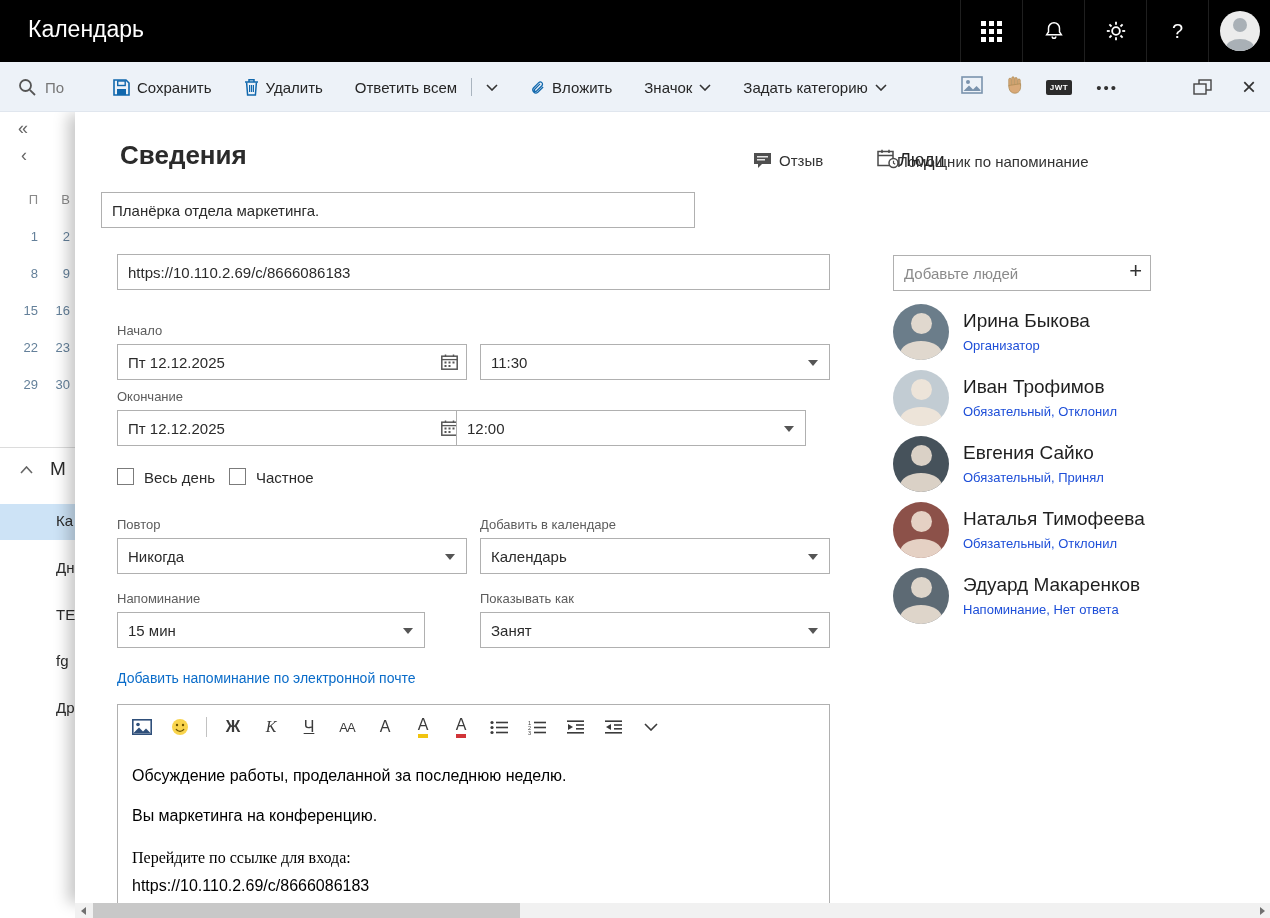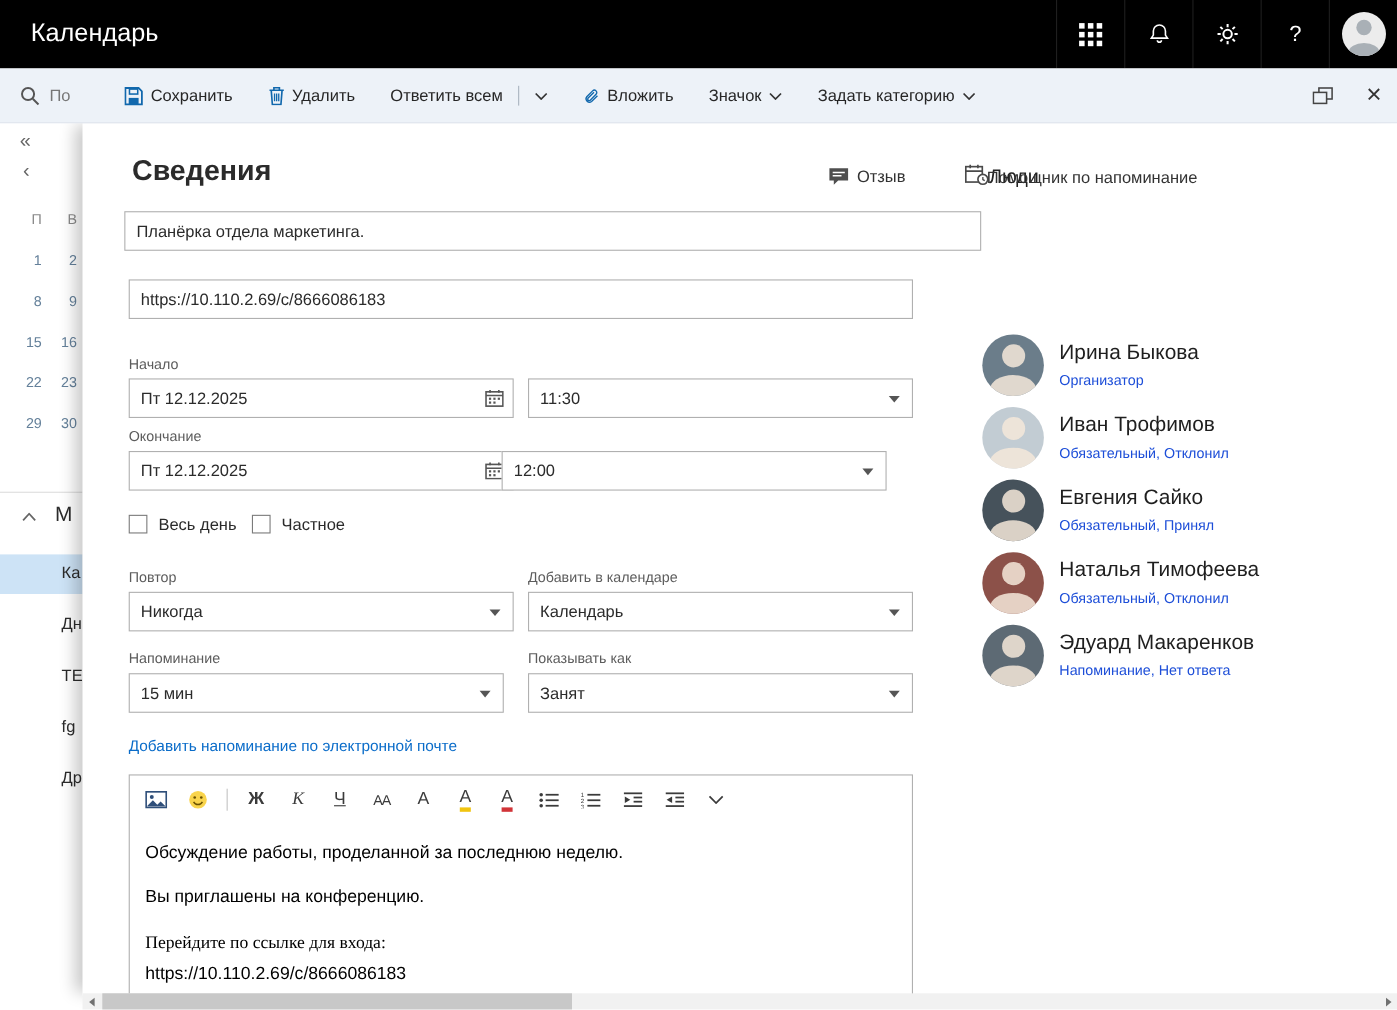--- a/index.html
+++ b/index.html
@@ -192,20 +192,42 @@
           </svg>
       </div>
       <div class="cmd-item">
         <span>Задать категорию</span>
         <svg width="12" height="7" viewBox="0 0 12 7" fill="none" stroke="#333" stroke-width="1.6">
             <polyline points="1,1 6,6 11,1"></polyline>
           </svg>
       </div>
     </div>
 
+    <div class="cmd-right">
+      <div style="cursor:pointer">
+        <svg width="22" height="18" viewBox="0 0 22 18">
+            <rect x="1" y="1" width="20" height="16" fill="none" stroke="#7a93ad" stroke-width="1.6"></rect>
+            <circle cx="7" cy="6" r="2" fill="#7a93ad"></circle>
+            <path d="M2.5 15l5.5-5.5 4 4 3.5-3.5 4 4v1z" fill="#7a93ad"></path>
+          </svg>
+      </div>
+      <div style="cursor:pointer">
+        <svg width="15" height="18" viewBox="0 0 15 18">
+            <g fill="#d9a978" stroke="#b08d57" stroke-width="0.8">
+              <rect x="1.8" y="2.2" width="2.4" height="8.5" rx="1.2"></rect>
+              <rect x="4.8" y="0.8" width="2.4" height="9.5" rx="1.2"></rect>
+              <rect x="7.8" y="1.6" width="2.4" height="9" rx="1.2"></rect>
+              <rect x="10.8" y="3" width="2.4" height="8" rx="1.2"></rect>
+              <path d="M1.8 9.5c0 4.8 2.2 7.7 6 7.7s5.8-2.9 5.8-6.7v-2.8z"></path>
+            </g>
+          </svg>
+      </div>
+      <div class="jwt-badge">JWT</div>
+      <div class="more-dots">•••</div>
+    </div>
 
     <div class="winctl" style="right:58px;">
       <svg width="19" height="17" viewBox="0 0 19 17">
           <rect x="6" y="1" width="12" height="10" fill="#edf2f8" stroke="#444" stroke-width="1.4"></rect>
           <rect x="1" y="5" width="12" height="10" fill="#edf2f8" stroke="#444" stroke-width="1.4"></rect>
         </svg>
     </div>
     <div class="winctl" style="right:14px;">
       <span class="close-glyph">×</span>
     </div>
@@ -261,21 +283,21 @@
         <rect x="1" y="2.5" width="15" height="14" fill="none" stroke="#4a4a4a" stroke-width="1.5"></rect>
         <line x1="1" y1="6.5" x2="16" y2="6.5" stroke="#4a4a4a" stroke-width="1.5"></line>
         <line x1="5" y1="0.8" x2="5" y2="4" stroke="#4a4a4a" stroke-width="1.5"></line>
         <line x1="12" y1="0.8" x2="12" y2="4" stroke="#4a4a4a" stroke-width="1.5"></line>
         <circle cx="16.5" cy="14" r="4.5" fill="#fff" stroke="#4a4a4a" stroke-width="1.5"></circle>
         <path d="M16.5 11.8v2.4l1.7 1" stroke="#4a4a4a" stroke-width="1.2" fill="none"></path>
       </svg>
     <div class="overlap-people" style="left:824px; top:38px;">Люди</div>
     <div class="overlap-assist" style="left:822px; top:41px;">Помощник по напоминание</div>
 
-    <input class="tf" style="left: 38px; top: 80px; width: 779px;" value="Планёрка отдела маркетинга.">
+    <input class="tf" style="left: 26px; top: 80px; width: 594px;" value="Планёрка отдела маркетинга.">
     <input class="tf" style="left: 42px; top: 142px; width: 713px;" value="https://10.110.2.69/c/8666086183">
 
     <span class="flabel" style="left:42px; top:211px;">Начало</span>
     <div class="date-wrap" style="left:42px; top:232px; width:350px;">
       <input class="tf" style="position: relative; left: 0px; top: 0px;" value="Пт 12.12.2025">
       <span class="date-ic">
         <svg width="17" height="16" viewBox="0 0 17 16">
             <rect x="0.8" y="2.2" width="15.4" height="13" fill="none" stroke="#555" stroke-width="1.5"></rect>
             <line x1="0.8" y1="5.6" x2="16.2" y2="5.6" stroke="#555" stroke-width="1.3"></line>
             <line x1="4.5" y1="0.5" x2="4.5" y2="3" stroke="#555" stroke-width="1.5"></line>
@@ -325,21 +347,21 @@
       <span>Никогда</span>
       <span class="caret"></span>
     </div>
     <span class="flabel" style="left:405px; top:405px;">Добавить в календаре</span>
     <div class="tf combo" style="left:405px; top:426px; width:350px;">
       <span>Календарь</span>
       <span class="caret"></span>
     </div>
 
     <span class="flabel" style="left:42px; top:479px;">Напоминание</span>
-    <div class="tf combo" style="left:42px; top:500px; width:341px;">
+    <div class="tf combo" style="left:42px; top:500px; width:308px;">
       <span>15 мин</span>
       <span class="caret"></span>
     </div>
     <span class="flabel" style="left:405px; top:479px;">Показывать как</span>
     <div class="tf combo" style="left:405px; top:500px; width:350px;">
       <span>Занят</span>
       <span class="caret"></span>
     </div>
 
     <a class="linkblue" style="left:42px; top:558px;">Добавить напоминание по электронной почте</a>
@@ -411,25 +433,29 @@
               <polygon points="1,7 6,4 6,10"></polygon>
             </svg>
         </span>
         <span class="ei">
           <svg width="14" height="8" viewBox="0 0 14 8" fill="none" stroke="#3b3b3b" stroke-width="1.6">
               <polyline points="1,1 7,7 13,1"></polyline>
             </svg>
         </span>
       </div>
       <div class="ed-p" style="top:62px;">Обсуждение работы, проделанной за последнюю неделю.</div>
-      <div class="ed-p" style="top:102px;">Вы приглашены на конференцию.</div>
+      <div class="ed-p" style="top:102px;">Вы маркетинга на конференцию.</div>
       <div class="ed-p" style="top:144px;font-family:Liberation Serif, serif;">Перейдите по ссылке для входа:</div>
       <div class="ed-p" style="top:172px;">https://10.110.2.69/c/8666086183</div>
     </div>
 
+    <div class="ppl-input-wrap">
+      <input class="tf" style="position: relative;" placeholder="Добавьте людей">
+      <span class="plus-btn">+</span>
+    </div>
 
     <div class="p-avatar" style="top: 192px; background: rgb(107, 125, 138);">
         <span class="head"></span>
         <span class="torso"></span>
       </div>
     <div class="att-name" style="top:198px;">Ирина Быкова</div>
     <div class="att-status" style="top:226px;">Организатор</div>
 
     <div class="p-avatar" style="top: 258px; background: rgb(194, 204, 211);">
         <span class="head"></span>

